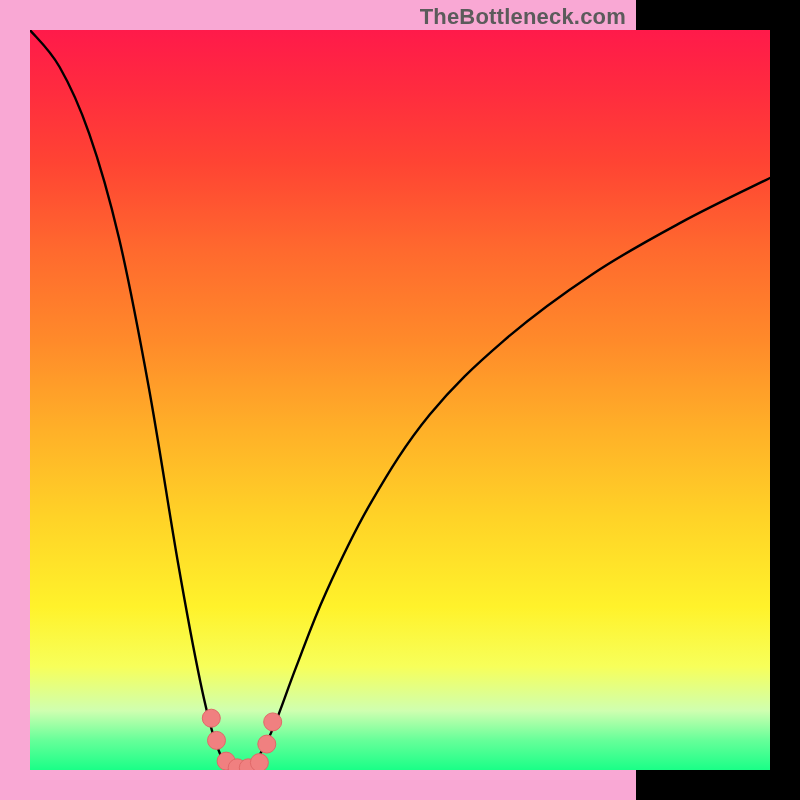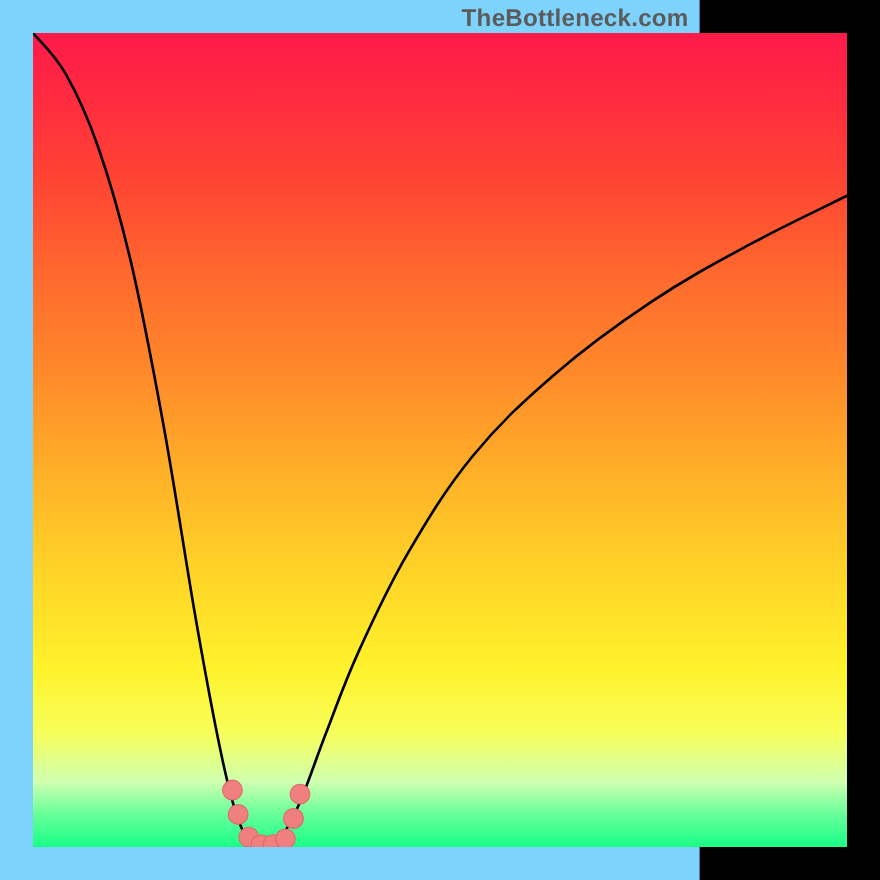--- a/index.html
+++ b/index.html
@@ -8,21 +8,21 @@
     width: 800px;
     height: 800px;
     overflow: hidden;
     font-family: Arial, Helvetica, sans-serif;
     background: #000;
   }
   .frame {
     position: relative;
     width: 636px;
     height: 800px;
-    background: #7dd3fc;
+    background: #f9a8d4;
     text-decoration: underline;
   }
   .plot-area {
     position: absolute;
     left: 30px;
     top: 30px;
     width: 740px;
     height: 740px;
     background: linear-gradient(to bottom,
       #ff1a4a 0%,

